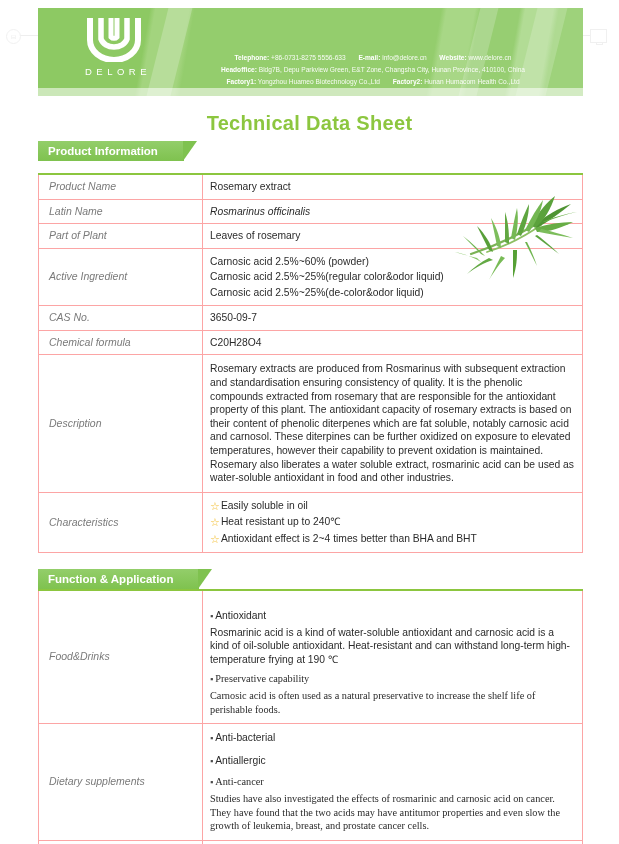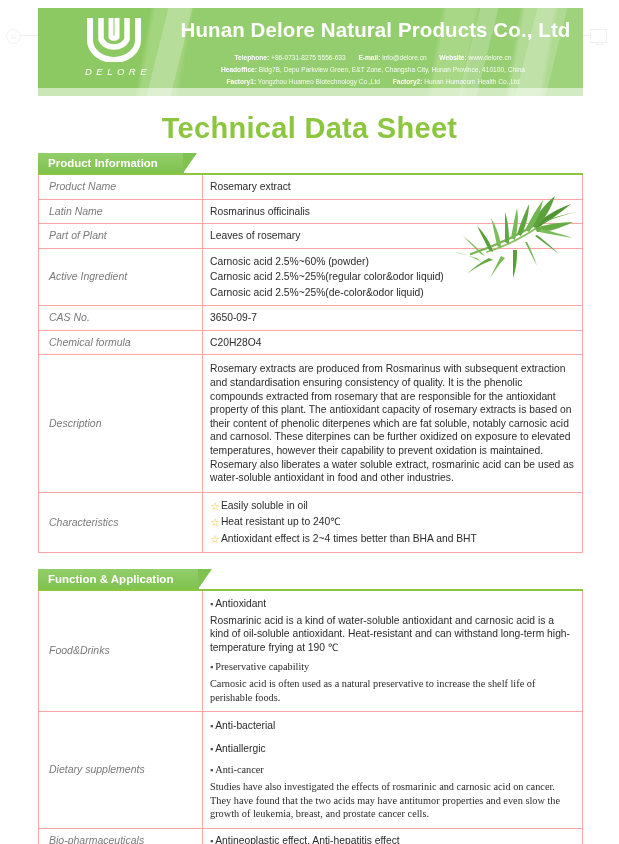--- a/index.html
+++ b/index.html
@@ -103,21 +103,21 @@
     background: rgba(255,255,255,0.13);
     transform: skewX(-14deg);
   }
   .hdr-diag.d1 { left: 118px; width: 24px; background: rgba(255,255,255,0.22); }
   .hdr-diag.d2 { left: 430px; width: 18px; background: rgba(255,255,255,0.20); }
   .hdr-diag.d3 { left: 487px; width: 30px; background: rgba(255,255,255,0.18); }
 
   .logo-block {
     position: absolute;
     left: 20px; top: 6px;
-    width: 120px; height: 76px; font-style: italic;
+    width: 120px; height: 76px;
   }
   .logo-mark {
     position: absolute;
     left: 28px; top: 2px;
     width: 56px; height: 46px;
   }
   .logo-word {
     position: absolute;
     left: 0; top: 52px;
     width: 120px;
@@ -151,21 +151,21 @@
   .contact-lines .lbl { font-weight: bold; }
   .contact-lines .val { opacity: 0.93; }
   .contact-lines .sep { display: inline-block; width: 9px; }
 
   
   .doc-title {
     position: absolute;
     left: 0; top: 112px;
     width: 619px;
     text-align: center;
-    font-size: 29px;
+    font-size: 20px;
     font-weight: bold;
     color: #8cc63f;
     letter-spacing: 0.3px;
   }
 
   
   .section-banner {
     position: absolute;
     left: 38px;
     height: 20px;
@@ -213,21 +213,21 @@
   .tbl td.k {
     width: 146px;
     font-style: italic;
     color: #7a7a7a;
     font-size: 10.5px;
     padding-left: 10px;
     margin-left: 19px;
   }
   .tbl td.v { color: #2b2b2b; }
   .tbl tr.top-green td { border-top: 2px solid #8cc63f; }
-  .italic-val { }
+  .italic-val { font-style: italic; }
 
   .char-line {
     display: block;
     white-space: nowrap;
     line-height: 15.5px;
   }
   .star {
     display: inline-block;
     color: #f3c13a;
     font-size: 11px;
@@ -278,21 +278,20 @@
 
     <div class="logo-block">
       <svg class="logo-mark" viewBox="0 0 56 46">
         <path d="M4 2 V24 A24 20 0 0 0 52 24 V2" fill="none" stroke="#ffffff" stroke-width="6"></path>
         <path d="M15 2 V23 A13.5 11 0 0 0 41 23 V2" fill="none" stroke="#ffffff" stroke-width="5.5"></path>
         <path d="M25 2 V21 A4 4 0 0 0 31 21 V2" fill="none" stroke="#ffffff" stroke-width="5"></path>
       </svg>
       <div class="logo-word">DELORE</div>
     </div>
 
-    <div class="company-name">Hunan Delore Natural Products Co., Ltd</div>
 
     <div class="contact-lines">
       <div>
         <span class="lbl">Telephone:</span>
         <span class="val">+86-0731-8275 5556-633</span>
         <span class="sep"></span>
         <span class="lbl">E-mail:</span>
         <span class="val">info@delore.cn</span>
         <span class="sep"></span>
         <span class="lbl">Website:</span>
@@ -307,21 +306,21 @@
         <span class="val">Yongzhou Huameo Biotechnology Co.,Ltd</span>
         <span class="sep"></span>
         <span class="lbl">Factory2:</span>
         <span class="val">Hunan Humacom Health Co.,Ltd</span>
       </div>
     </div>
   </div>
 
   <div class="doc-title">Technical Data Sheet</div>
 
-  <div class="section-banner" style="top:153px;">
+  <div class="section-banner" style="top:141px;">
     <span class="banner-shape">Product Information</span>
   </div>
 
   <table class="tbl" style="top:173px;">
     <tbody>
         <tr class="top-green">
       <td class="k">Product Name</td>
       <td class="v">Rosemary extract</td>
     </tr>
     <tr>
@@ -397,21 +396,21 @@
   </svg>
 
   <div class="section-banner" style="top:569px;">
     <span class="banner-shape">Function &amp; Application</span>
   </div>
 
   <table class="tbl" style="top:589px;">
     <tbody>
         <tr class="top-green">
       <td class="k">Food&amp;Drinks</td>
-      <td class="v" style="padding-top:6px;padding-bottom:7px;">
+      <td class="v" style="padding-top:18px;padding-bottom:7px;">
         <span class="para">
           <span class="bullet-head">Antioxidant</span>
           <span>Rosmarinic acid is a kind of water-soluble antioxidant and carnosic acid is a kind of oil-soluble antioxidant. Heat-resistant and can withstand long-term high-temperature frying at 190 ℃</span>
         </span>
         <span class="para nomb">
           <span class="bullet-head">Preservative capability</span>
           <span>Carnosic acid is often used as a natural preservative to increase the shelf life of perishable foods.</span>
         </span>
       </td>
     </tr>

